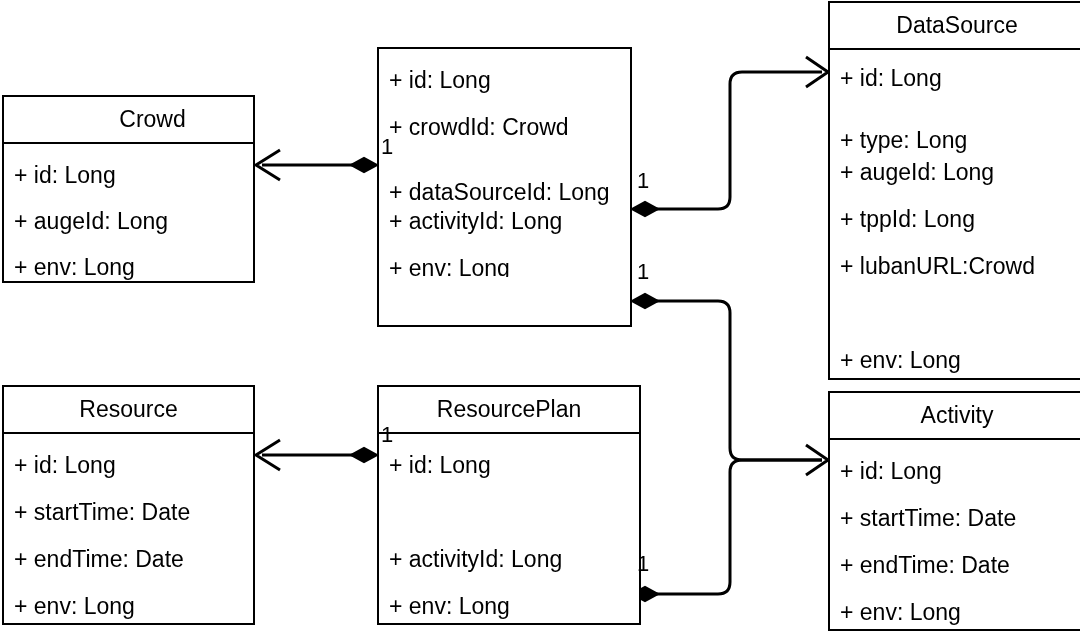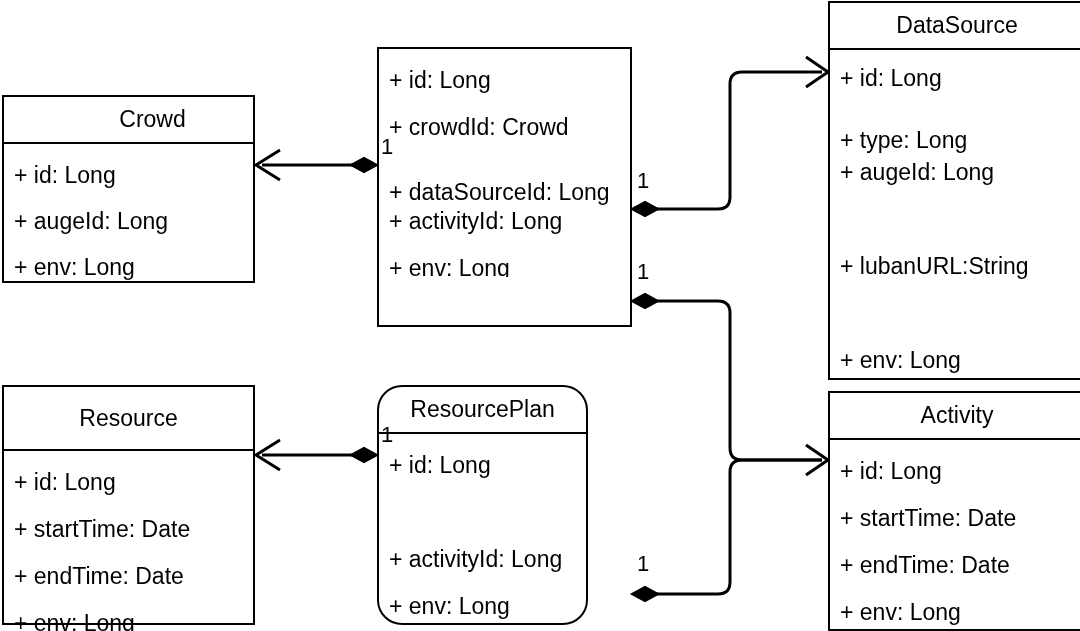--- a/index.html
+++ b/index.html
@@ -120,36 +120,37 @@
       <div class="uml-attr" style="top:208px;">+ env: Long</div>
     </div>
   </div>
 
   <div class="uml-class" style="left:828px; top:1px; width:258px; height:379px;">
     <div class="uml-header" style="height:47px;">DataSource</div>
     <div class="uml-attrs" style="height:328px;">
       <div class="uml-attr" style="top:17px;">+ id: Long</div>
       <div class="uml-attr" style="top:79px;">+ type: Long</div>
       <div class="uml-attr" style="top:111px;">+ augeId: Long</div>
-      <div class="uml-attr" style="top:205px;">+ lubanURL:String</div>
+      <div class="uml-attr" style="top:158px;">+ tppId: Long</div>
+      <div class="uml-attr" style="top:205px;">+ lubanURL:Crowd</div>
       <div class="uml-attr" style="top:299px;">+ env: Long</div>
     </div>
   </div>
 
   <div class="uml-class" style="left:2px; top:385px; width:253px; height:240px;">
-    <div class="uml-header" style="height:64px;">Resource</div>
+    <div class="uml-header" style="height:47px;">Resource</div>
     <div class="uml-attrs" style="height:189px;">
       <div class="uml-attr" style="top:20px;">+ id: Long</div>
       <div class="uml-attr" style="top:67px;">+ startTime: Date</div>
       <div class="uml-attr" style="top:114px;">+ endTime: Date</div>
       <div class="uml-attr" style="top:161px;">+ env: Long</div>
     </div>
   </div>
 
-  <div class="uml-class" style="left:377px; top:385px; width:211px; height:240px;border-radius:25px;">
+  <div class="uml-class" style="left:377px; top:385px; width:264px; height:240px;">
     <div class="uml-header" style="height:47px;">ResourcePlan</div>
     <div class="uml-attrs" style="height:189px;">
       <div class="uml-attr" style="top:20px;">+ id: Long</div>
       <div class="uml-attr" style="top:114px;">+ activityId: Long</div>
       <div class="uml-attr" style="top:161px;">+ env: Long</div>
     </div>
   </div>
 
   <div class="uml-class" style="left:828px; top:391px; width:258px; height:240px;">
     <div class="uml-header" style="height:47px;">Activity</div>

